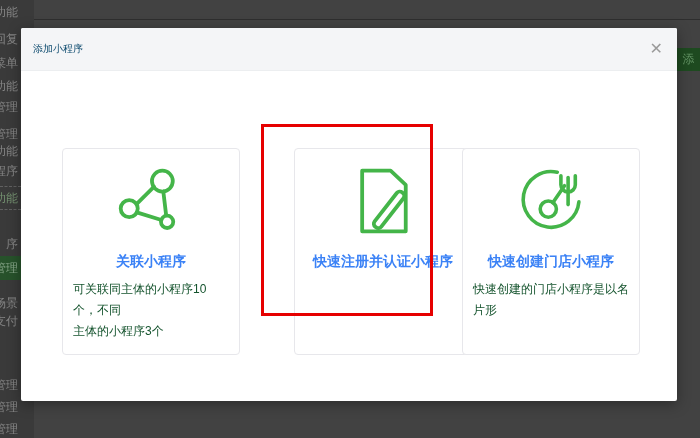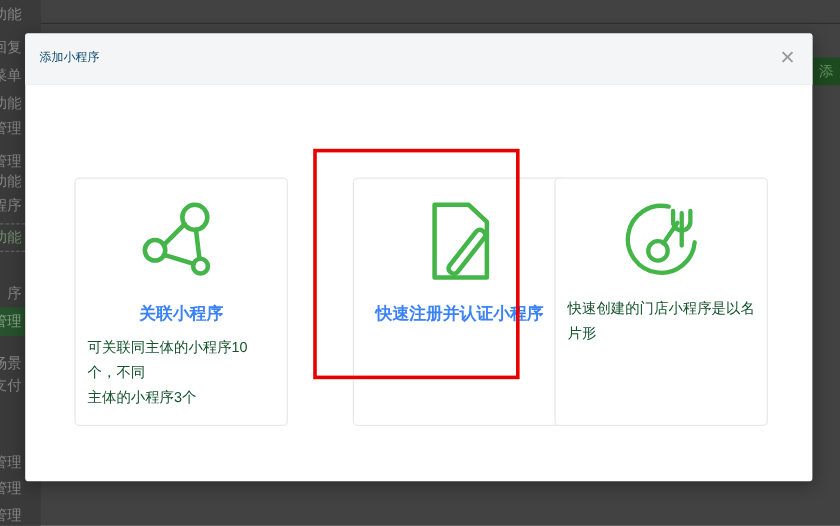--- a/index.html
+++ b/index.html
@@ -138,20 +138,21 @@
     </div>
 
     <div class="card card-3">
       <svg width="72" height="72" viewBox="0 0 80 80">
         <path d="M47 8 A31 31 0 1 0 71 41"></path>
         <line x1="59" y1="14" x2="59" y2="44"></line>
         <path d="M51 12 V22 A8 8 0 0 0 67 22 V12"></path>
         <circle cx="37" cy="49" r="9"></circle>
         <line x1="42" y1="42" x2="55" y2="23"></line>
       </svg>
+      <div class="card-title">快速创建门店小程序</div>
       <div class="card-desc">
         <div>快速创建的门店小程序是以名片形</div>
       </div>
     </div>
 
   </div>
   <div class="red-box"></div>
 </div>
 
 </body></html>

